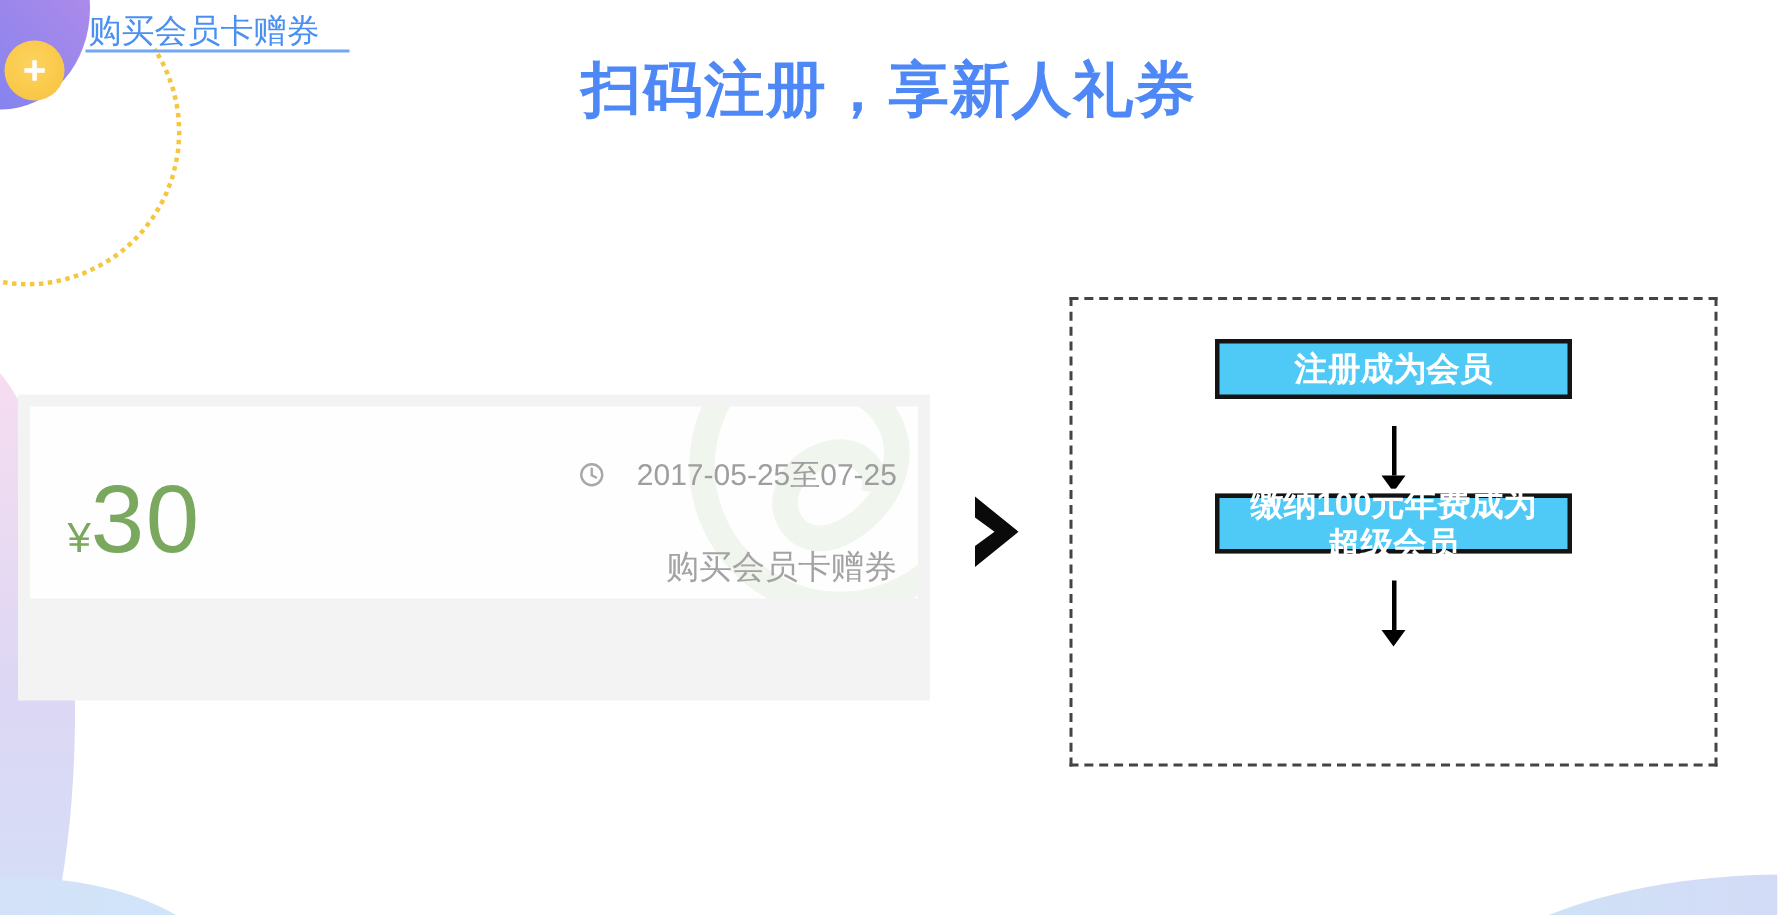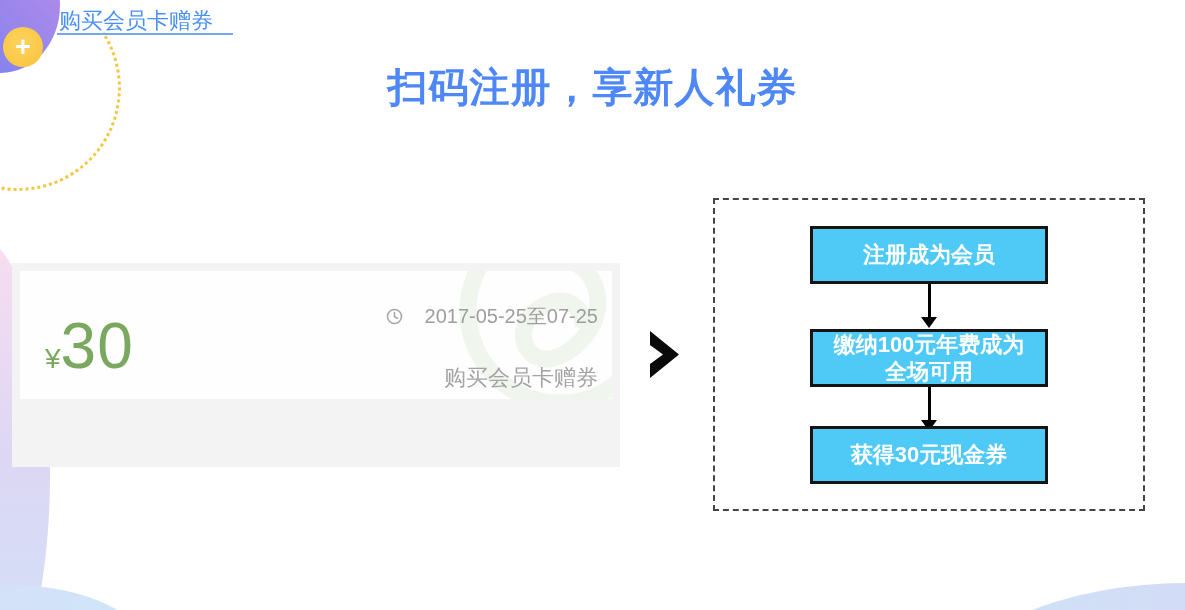--- a/index.html
+++ b/index.html
@@ -40,21 +40,21 @@
   }
   
   .logo-text{
     position:absolute;left:59px;top:6px;font-size:22px;color:#4a90f2;
   }
   .logo-underline{
     position:absolute;left:57px;top:33px;width:176px;height:2px;background:#72a7f3;
   }
   .page-title{
     position:absolute;left:0;right:0;top:32px;text-align:center;
-    font-size:40px;font-weight:bold;color:#4e88f6;letter-spacing:1px;margin-top:28px;
+    font-size:40px;font-weight:bold;color:#4e88f6;letter-spacing:1px;
   }
   
   .coupon{
     position:absolute;left:12px;top:263px;width:608px;height:204px;
     background:#f3f3f4;
   }
   .coupon-card{
     position:absolute;left:8px;top:8px;width:592px;height:128px;
     background:#fefefe;overflow:hidden;
   }
@@ -81,21 +81,21 @@
   }
   
   .chevron{position:absolute;left:648px;top:330px;}
   
   .flow-panel{
     position:absolute;left:713px;top:198px;width:432px;height:313px;
     border:2px dashed #444;background:#ffffff;box-sizing:border-box;
   }
   .flow-step{
     position:absolute;left:50%;transform:translateX(-50%);
-    width:238px;height:58px;box-sizing:border-box;
+    width:238px;height:40px;box-sizing:border-box;
     background:#4fc9f6;border:3px solid #141414;
     display:flex;align-items:center;justify-content:center;
     color:#ffffff;font-weight:bold;font-size:22px;line-height:1.25;
     text-align:center;white-space:pre-line;
   }
   .step-1{top:26px;}
   .step-2{top:129px;}
   .step-3{top:226px;}
   .flow-arrow{position:absolute;left:50%;transform:translateX(-50%);display:flex;flex-direction:column;align-items:center;}
   .arrow-1{top:84px;}
@@ -151,21 +151,20 @@
     <path d="M2,1 L31,24.5 L2,48 L2,34 L15,24.5 L2,15 Z" fill="#0a0a0a"></path>
   </svg>
 
   <div class="flow-panel">
     <div class="flow-step step-1">注册成为会员</div>
     <div class="flow-arrow arrow-1">
       <div class="arrow-line"></div>
       <div class="arrow-head"></div>
     </div>
     <div class="flow-step step-2">缴纳100元年费成为
-全场可用</div>
+超级会员</div>
     <div class="flow-arrow arrow-2">
       <div class="arrow-line"></div>
       <div class="arrow-head"></div>
     </div>
-    <div class="flow-step step-3">获得30元现金券</div>
   </div>
 
 </div>
 
 </body></html>

